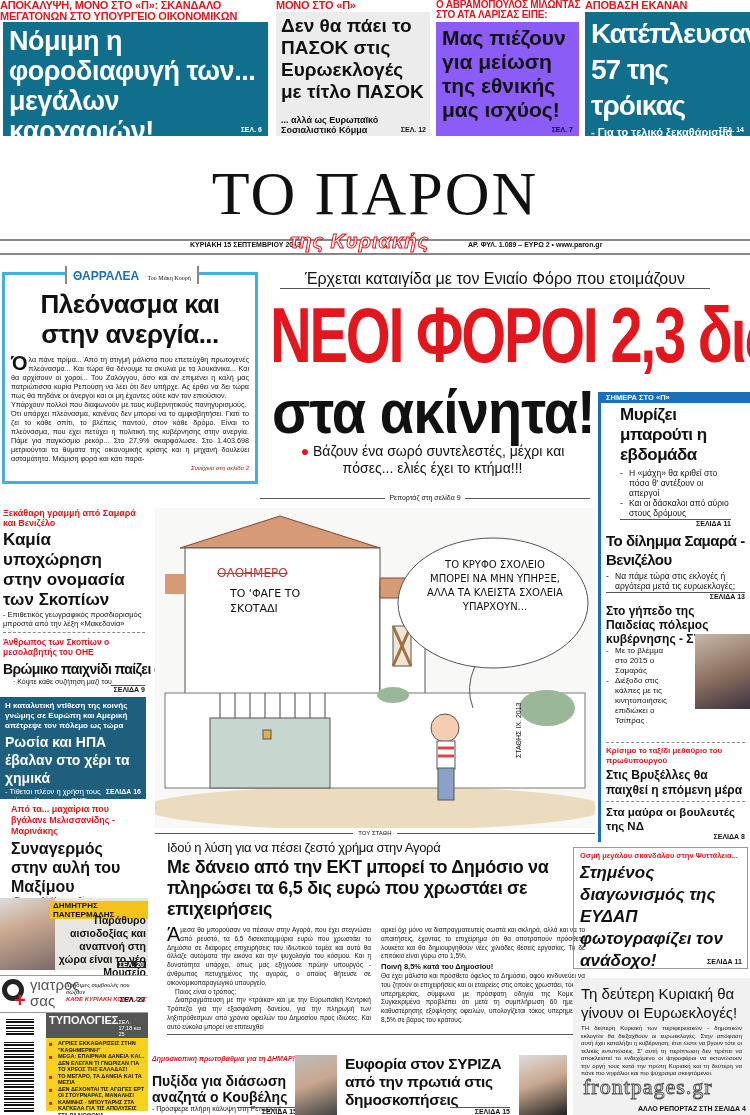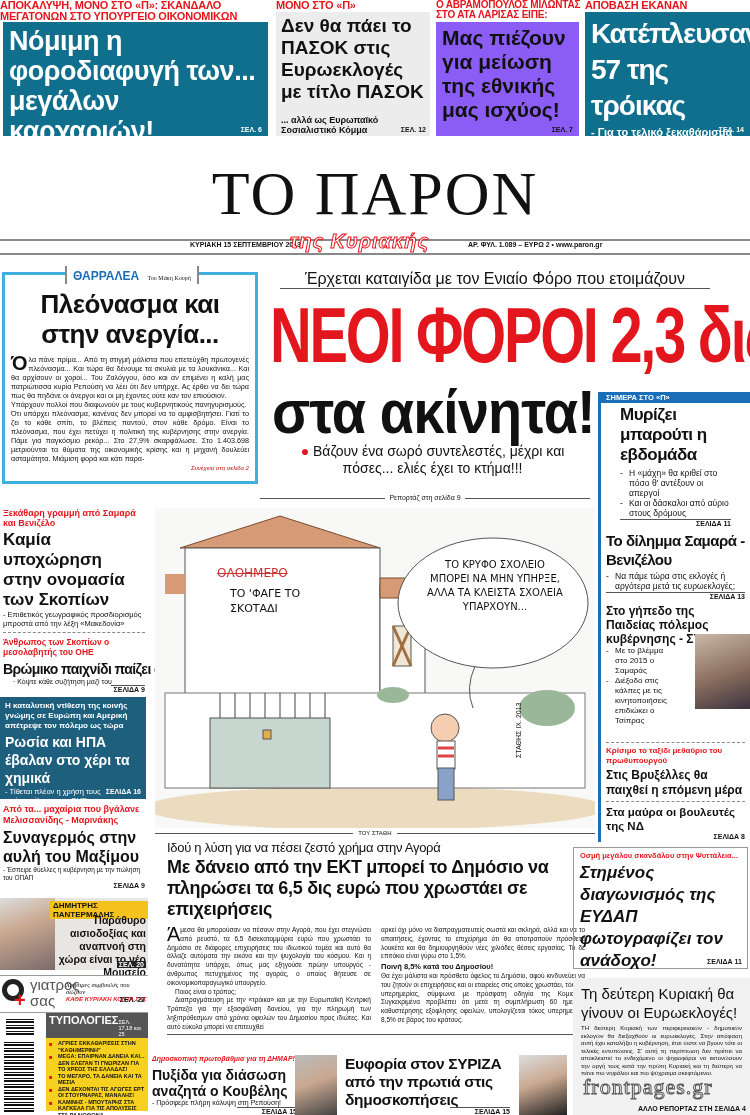--- a/index.html
+++ b/index.html
@@ -139,21 +139,21 @@
   <div class="sel" style="border-top:1px solid #555;margin-left:108px">ΣΕΛΙΔΑ 9</div>
 </div>
 
 <div class="abs teal" style="left:0;top:697px;width:146px;height:102px;padding:4px 5px;background:#1e5f7e">
   <div style="font-size:8px;font-weight:bold;line-height:10px">Η καταλυτική ντίθεση της κοινής γνώμης σε Ευρώπη και Αμερική απέτρεψε τον πόλεμο ως τώρα</div>
   <div style="font-size:14px;font-weight:bold;line-height:18px;margin-top:2px">Ρωσία και ΗΠΑ έβαλαν στο χέρι τα χημικά</div>
   <div style="font-size:7.5px;line-height:9px;padding-right:30px">- Τίθεται πλέον η χρήση τους υπό τον έλεγχο του ΟΗΕ</div>
   <div class="sel abs" style="right:5px;bottom:4px;color:#fff">ΣΕΛΙΔΑ 16</div>
 </div>
 
-<div class="abs" style="left:0;top:802px;width:148px;height:92px;padding:2px 3px">
+<div class="abs" style="left:0;top:802px;width:148px;height:92px;padding:2px 11px">
   <div style="color:#e4161d;font-size:9px;font-weight:bold;line-height:11px">Από τα... μαχαίρια που βγάλανε Μελισσανίδης - Μαρινάκης</div>
   <div style="font-size:16px;line-height:19px;font-weight:bold;margin-top:2px">Συναγερμός στην αυλή του Μαξίμου</div>
   <div style="font-size:6.5px;line-height:8px">- Έσπειρε θύελλες η κυβέρνηση με την πώληση του ΟΠΑΠ</div>
   <div class="sel">ΣΕΛΙΔΑ 9</div>
 </div>
 
 <div class="abs" style="left:0;top:898px;width:148px;height:72px;background:#e8e6e2">
   <div class="abs photo" style="left:0;top:0;width:55px;height:72px;background:linear-gradient(160deg,#ddd,#c9a890 40%,#7a6a6a)"></div>
   <div class="abs" style="left:50px;top:3px;background:#f3c21c;font-size:8px;font-weight:bold;padding:0 3px">ΔΗΜΗΤΡΗΣ ΠΑΝΤΕΡΜΑΛΗΣ</div>
   <div class="abs" style="left:50px;top:16px;width:96px;text-align:right;font-size:10.5px;font-weight:bold;line-height:13px">Παράθυρο αισιοδοξίας και αναπνοή στη χώρα είναι το νέο Μουσείο</div>
@@ -258,21 +258,21 @@
 
 <div class="abs" style="left:573px;top:978px;width:177px;height:137px;background:#f1f1f1;padding:6px 8px">
   <div style="font-size:15px;line-height:19px">Τη δεύτερη Κυριακή θα γίνουν οι Ευρωεκλογές!</div>
   <div style="font-size:6px;line-height:7.5px;text-align:justify;margin-top:3px">ΤΗ δεύτερη Κυριακή των περιφερειακών - δημοτικών εκλογών θα διεξαχθούν οι ευρωεκλογές. Στην απόφαση αυτή έχει καταλήξει η κυβέρνηση, έτσι ώστε να βγουν τότε οι τελικές εντυπώσεις. Σ' αυτή τη περίπτωση δεν πρέπει να αποκλειστεί το ενδεχόμενο οι ψηφοφόροι να εκτονώσουν την οργή τους κατά την πρώτη Κυριακή και τη δεύτερη να πάνε πιο νηφάλιοι και πιο ψύχραιμα σκεφτόμενοι.</div>
   <div class="abs" style="left:10px;top:96px;font-family:'Liberation Serif',serif;font-size:22px;color:#fff;-webkit-text-stroke:1px #555;letter-spacing:1px">frontpages.gr</div>
   <div class="abs" style="right:4px;bottom:3px;font-size:7px;font-weight:bold">ΑΛΛΟ ΡΕΠΟΡΤΑΖ ΣΤΗ ΣΕΛΙΔΑ 4</div>
 </div>
 
 <div class="abs" style="left:152px;top:1055px;width:185px;height:60px">
   <div style="color:#e4161d;font-size:7px;font-weight:bold;font-style:italic">Δημοσκοπική πρωτοβάθμια για τη ΔΗΜΑΡ!</div>
-  <div style="font-size:14px;font-weight:bold;line-height:16px;width:140px;margin-top:5px">Πυξίδα για διάσωση αναζητά ο Κουβέλης</div>
+  <div style="font-size:14px;font-weight:bold;line-height:16px;width:140px;margin-top:11px">Πυξίδα για διάσωση αναζητά ο Κουβέλης</div>
   <div style="font-size:7px">- Πρόσφερε πλήρη κάλυψη στη Ρεπούση!</div>
   <div class="sel abs" style="left:85px;bottom:0;border-top:1px solid #555;width:60px">ΣΕΛΙΔΑ 15</div>
   <div class="abs photo" style="right:0;top:0;width:42px;height:60px;background:linear-gradient(160deg,#bbb,#c9a890 45%,#444)"></div>
 </div>
 <div class="abs" style="left:345px;top:1055px;width:222px;height:60px">
   <div style="font-size:15.5px;font-weight:bold;line-height:18px;width:165px;letter-spacing:-0.3px">Ευφορία στον ΣΥΡΙΖΑ από την πρωτιά στις δημοσκοπήσεις</div>
   <div class="sel abs" style="left:105px;bottom:0;border-top:1px solid #555;width:60px">ΣΕΛΙΔΑ 15</div>
   <div class="abs photo" style="right:0;top:0;width:48px;height:60px;background:linear-gradient(160deg,#ddd,#c9a890 45%,#222)"></div>
 </div>
 

